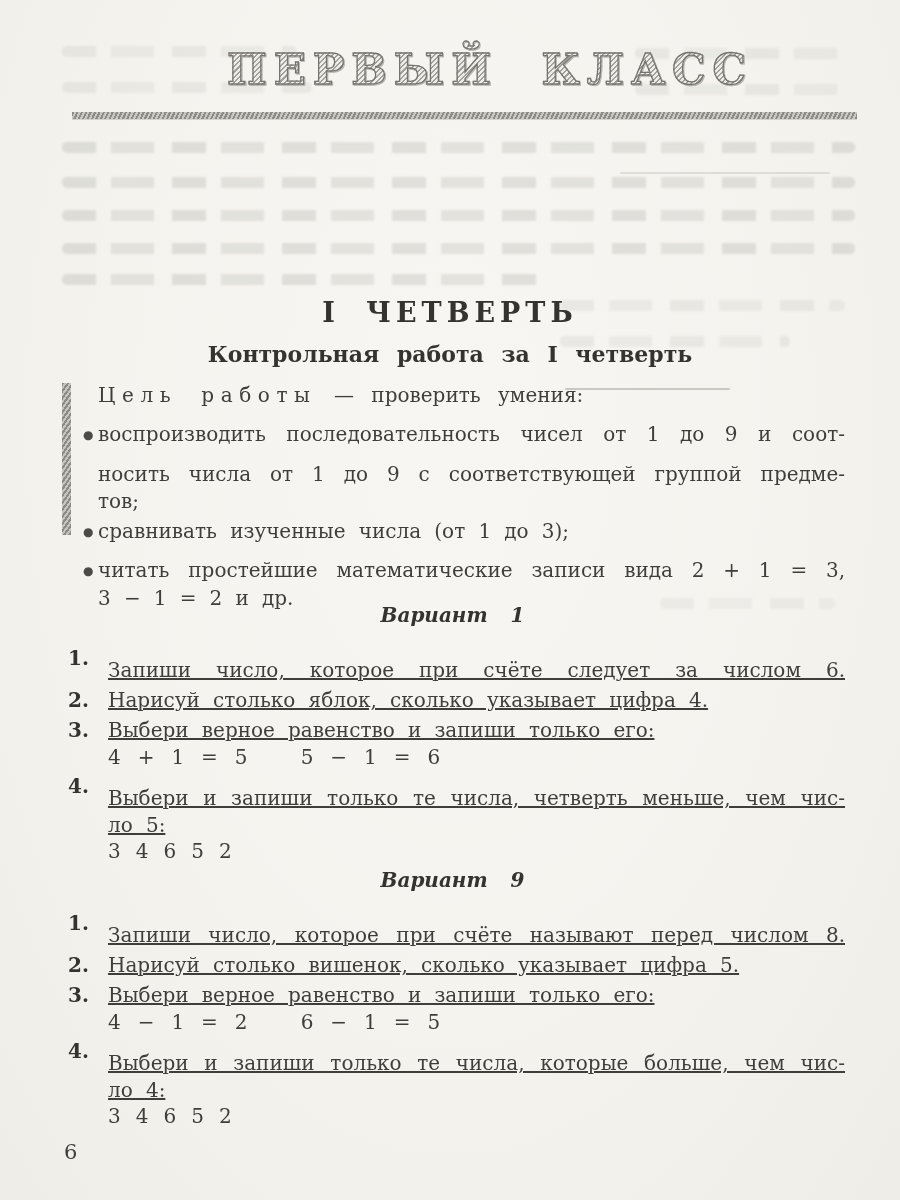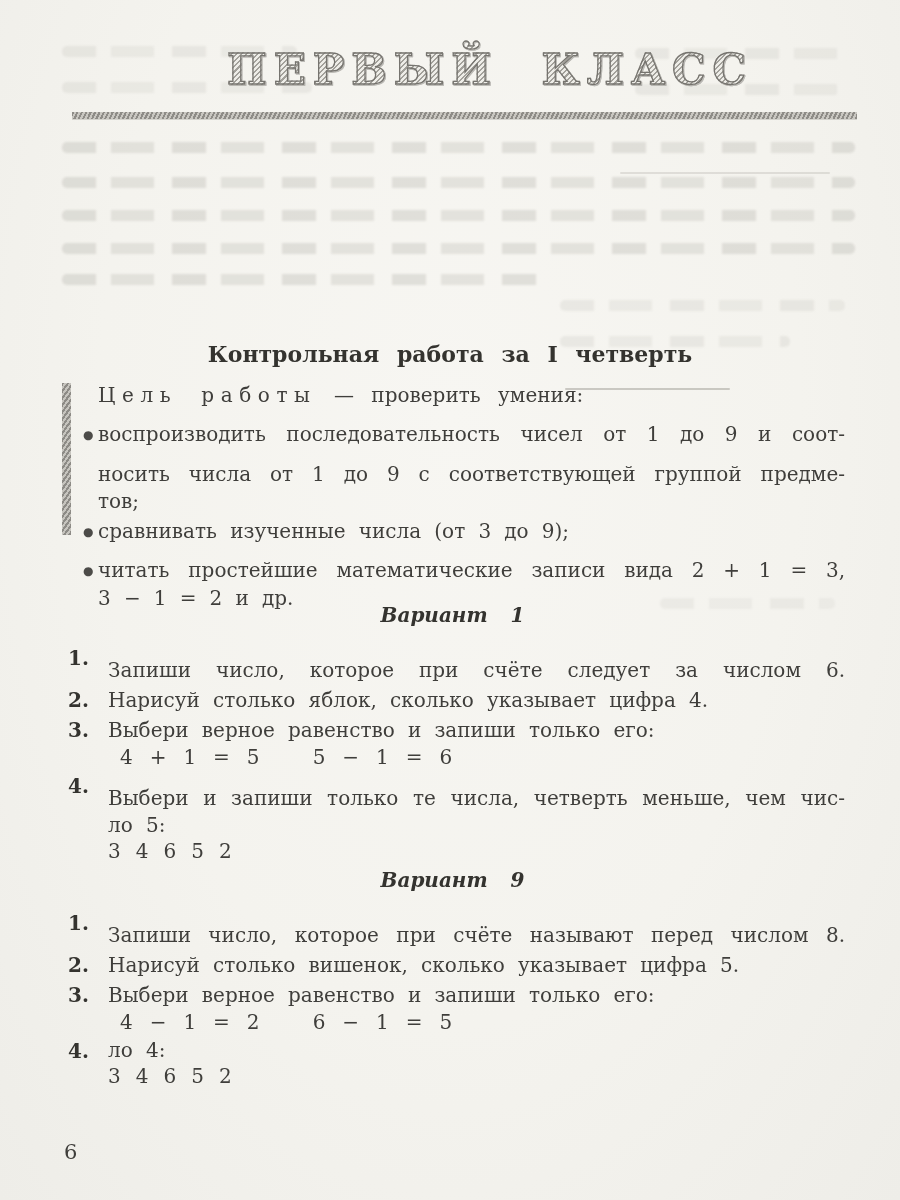--- a/index.html
+++ b/index.html
@@ -86,25 +86,25 @@
     text-align: center; font-weight: bold; font-style: italic;
     font-size: 20px; line-height: 30px; margin-bottom: 14px;
     word-spacing: 16px; color: #34332f;
   }
   .task { display: flex; margin-bottom: 2px; }
   .task-num {
     flex: 0 0 48px; box-sizing: border-box; padding-left: 8px;
     font-weight: bold; line-height: 28px; color: #34332f;
   }
   .task-body { flex: 1; min-width: 0; }
-  .task-body .line { line-height: 28px; }
+  .task-body .line { line-height: 28px; text-decoration: underline; }
   .task-body .subline { line-height: 26px; }
   .eq-line { line-height: 26px; }
   .equation { word-spacing: 0.45em; letter-spacing: 0.04em; }
-  .equation.first { margin-right: 46px; margin-left: 12px; }
+  .equation.first { margin-right: 46px; }
   .numbers-line { display: flex; gap: 15px; line-height: 26px; }
 
   
   .page-number {
     position: absolute; left: 64px; top: 1140px;
     font-size: 21px; color: #3f3e3b;
   }
 </style>
 </head>
 <body>
@@ -122,38 +122,39 @@
   <div class="ghost" style="top:274px; left:62px;  width:480px;"></div>
   <div class="ghost soft" style="top:300px; left:560px; width:285px;"></div>
   <div class="ghost soft" style="top:336px; left:560px; width:230px;"></div>
   <div class="ghost soft" style="top:598px; left:660px; width:175px; opacity:.45;"></div>
   <div class="smudge" style="top:388px; left:565px; width:165px;"></div>
   <div class="smudge" style="top:172px; left:620px; width:210px; opacity:.5;"></div>
 
   <div class="main-title">ПЕРВЫЙ КЛАСС</div>
   <div class="rule-h"></div>
 
+  <div class="quarter-heading">I ЧЕТВЕРТЬ</div>
   <div class="subtitle">Контрольная работа за I четверть</div>
 
   <div class="vbar"></div>
   <div class="goal">
     <div class="goal-intro">
       <span class="spaced">Цель работы</span>
       <span>— проверить умения:</span>
     </div>
     <div>
       <div class="bullet-item">
         <span class="bullet-glyph">●</span>
         <span class="line jline">воспроизводить последовательность чисел от 1 до 9 и соот-</span>
         <span class="line jline">носить числа от 1 до 9 с соответствующей группой предме-</span>
         <span class="line">тов;</span>
       </div>
       <div class="bullet-item">
         <span class="bullet-glyph">●</span>
-        <span class="line">сравнивать изученные числа (от 3 до 9);</span>
+        <span class="line">сравнивать изученные числа (от 1 до 3);</span>
       </div>
       <div class="bullet-item">
         <span class="bullet-glyph">●</span>
         <span class="line jline">читать простейшие математические записи вида 2 + 1 = 3,</span>
         <span class="line">3 − 1 = 2 и др.</span>
       </div>
     </div>
   </div>
 
   <div class="variant variant-1">
@@ -224,20 +225,21 @@
         <div class="eq-line">
           <span class="equation first">4 − 1 = 2</span>
           <span class="equation">6 − 1 = 5</span>
         </div>
       </div>
     </div>
 
     <div class="task">
       <div class="task-num">4.</div>
       <div class="task-body">
+        <span class="line jline">Выбери и запиши только те числа, которые больше, чем чис-</span>
         <span class="line subline">ло 4:</span>
         <div class="numbers-line">
           <span>3</span>
           <span>4</span>
           <span>6</span>
           <span>5</span>
           <span>2</span>
         </div>
       </div>
     </div>

